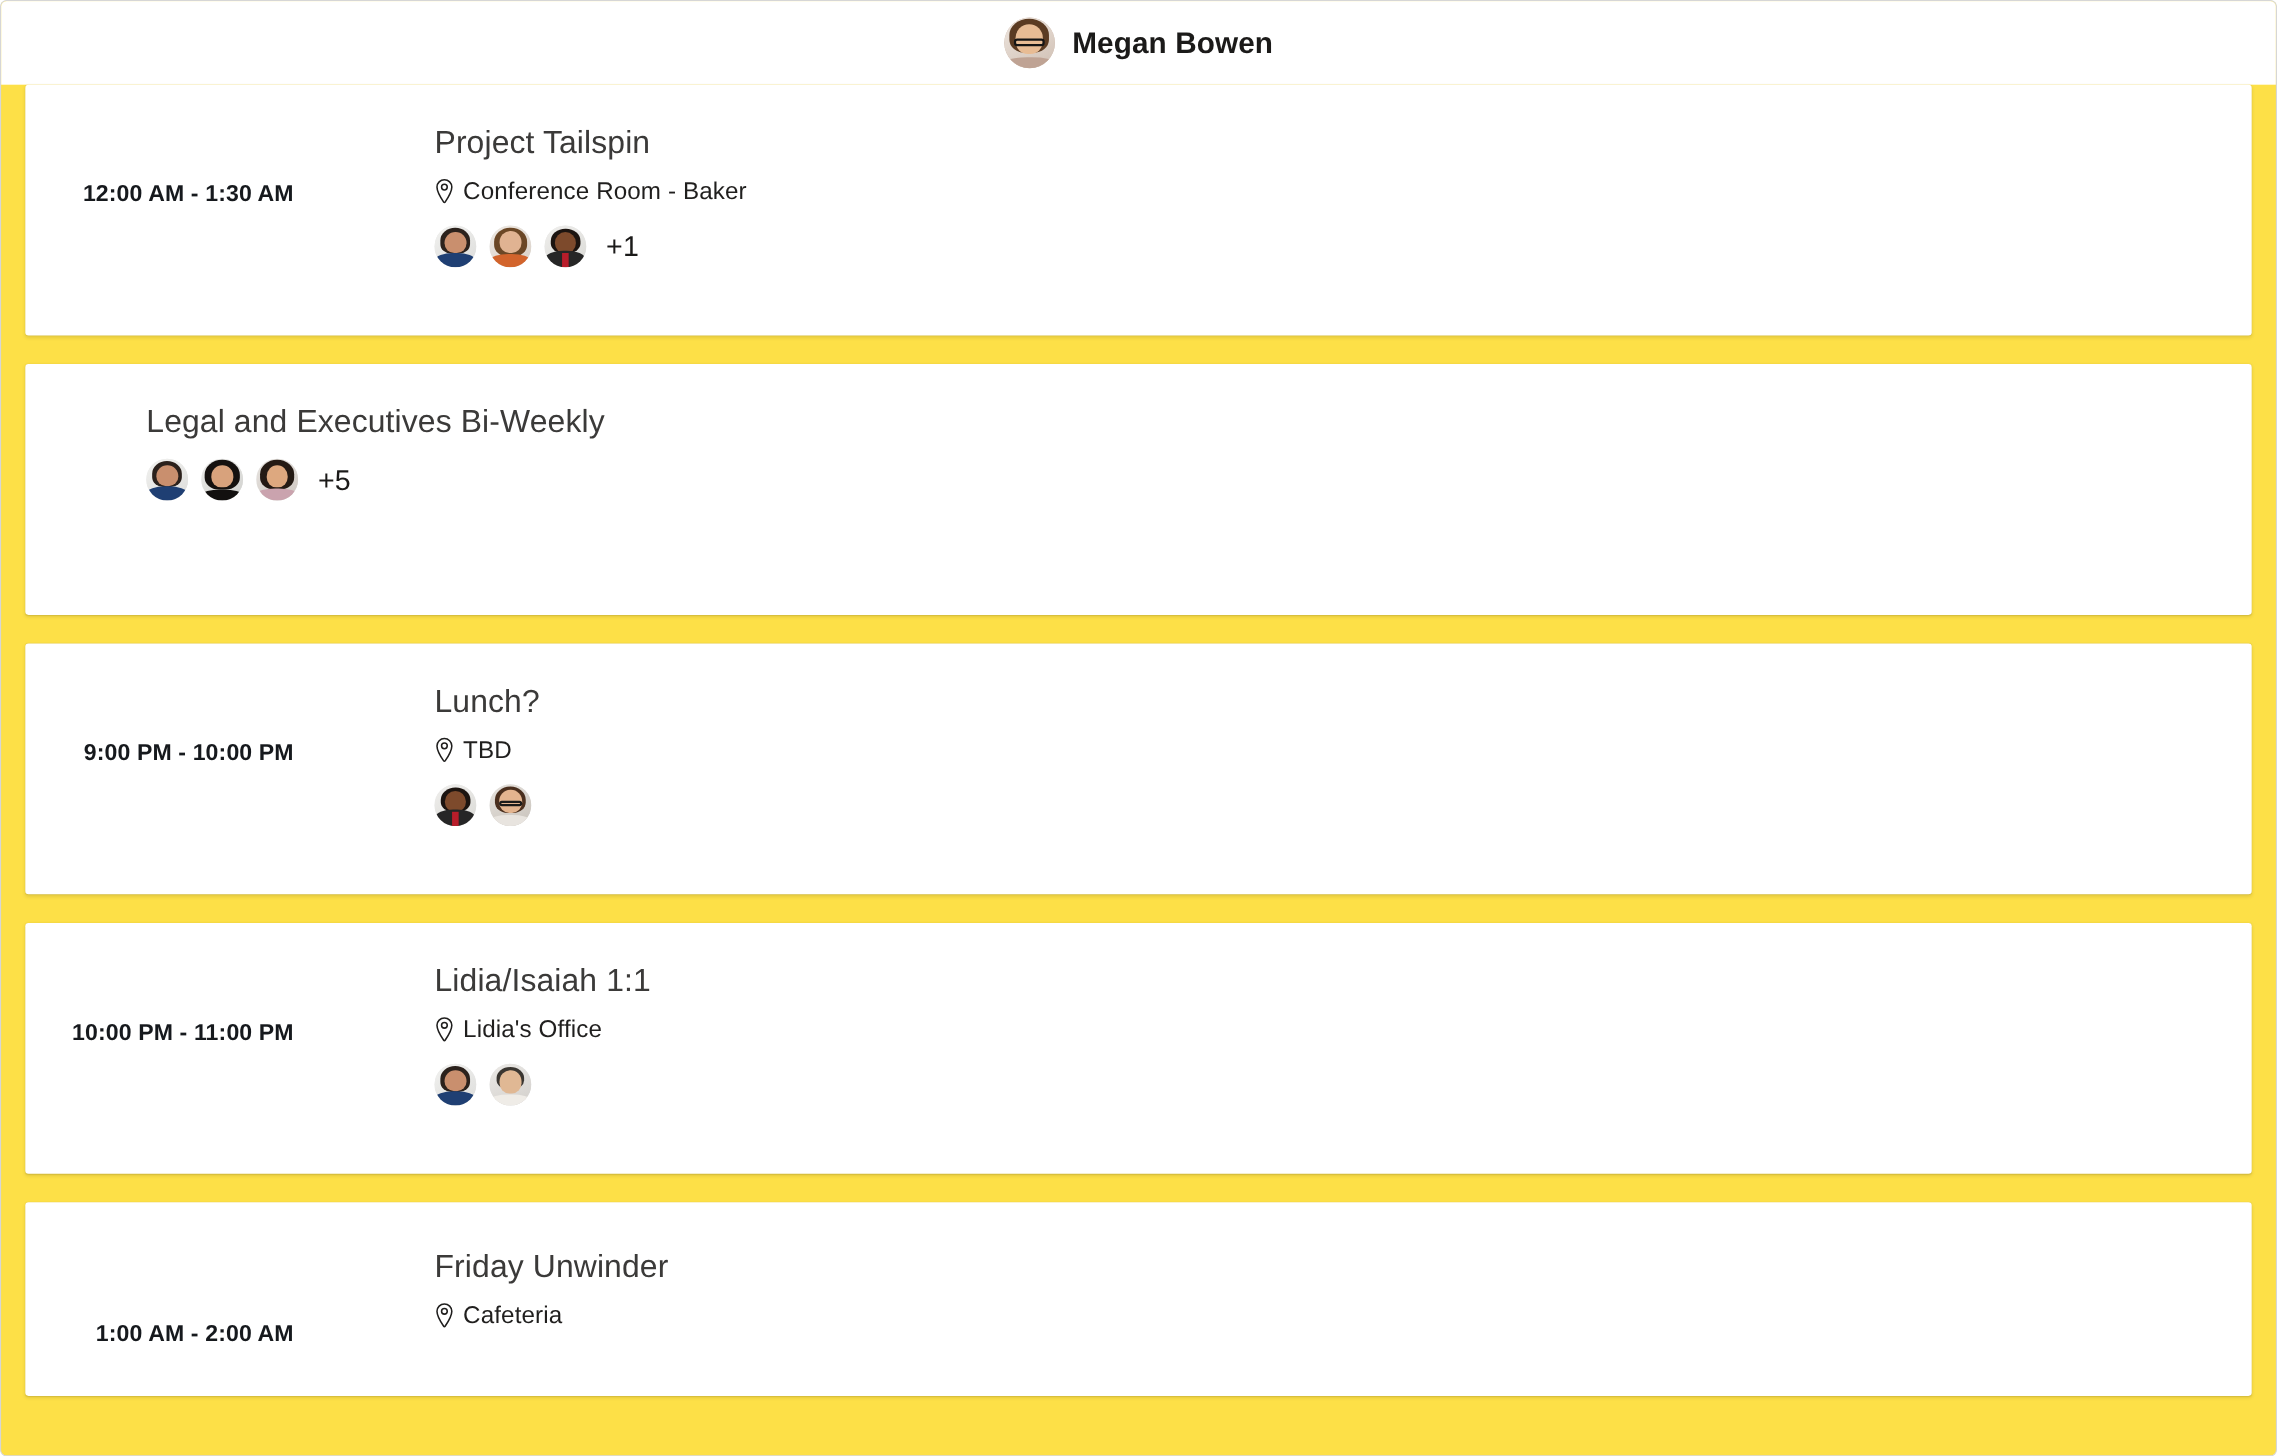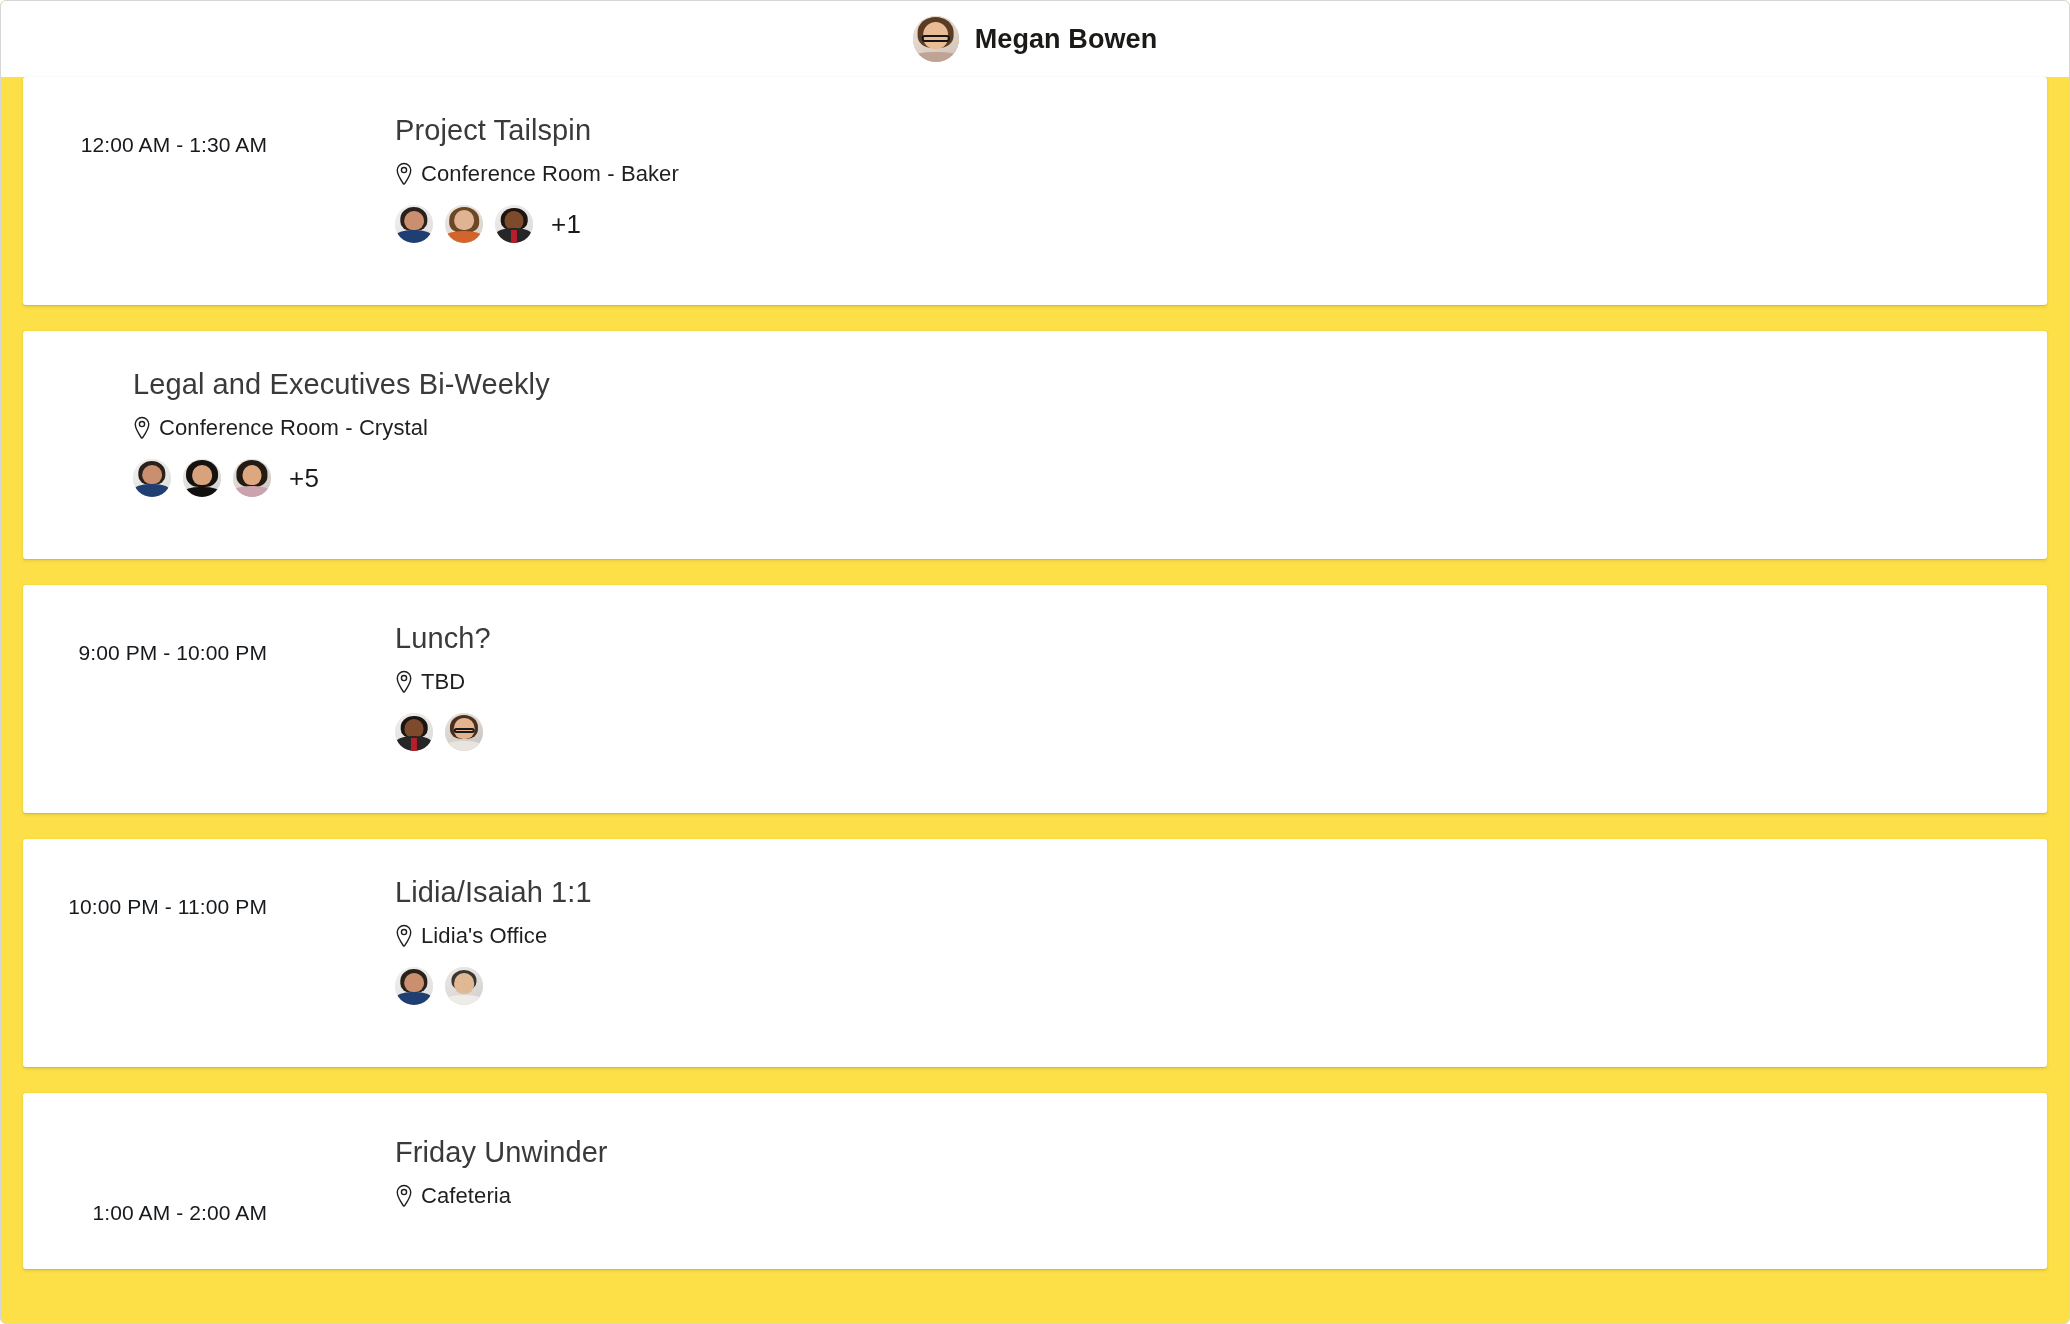--- a/index.html
+++ b/index.html
@@ -77,24 +77,25 @@
   .time-col {
     width: 262px;
     flex: 0 0 262px;
     text-align: right;
     padding-top: 20px;
     padding-right: 18px;
   }
 
   .time-text {
     font-size: 21px;
-    font-weight: 400;
+    font-weight: 700;
     color: #16191d;
     white-space: nowrap;
     letter-spacing: 0.1px;
+    margin-top: 32px;
   }
 
   .detail-col {
     flex: 1 1 auto;
     padding-left: 110px;
   }
 
   .event-title {
     font-size: 29px;
     font-weight: 400;
@@ -295,27 +296,20 @@
               </div>
           </div>
           <span class="overflow-count">+1</span>
         </div>
       </div>
     </div>
 
     <div class="event-card">
       <div class="detail-col">
         <div class="event-title">Legal and Executives Bi-Weekly</div>
-        <div class="location-row">
-          <svg class="pin-icon" viewBox="0 0 16 21">
-            <path d="M8 1.1c-3.3 0-6 2.65-6 5.93 0 4.2 5.2 11.8 5.42 12.12a.7.7 0 0 0 1.16 0C8.8 18.83 14 11.23 14 7.03 14 3.75 11.3 1.1 8 1.1z" fill="none" stroke="#201f1e" stroke-width="1.25"></path>
-            <circle cx="8" cy="7" r="2.3" fill="none" stroke="#201f1e" stroke-width="1.25"></circle>
-          </svg>
-          <span class="location-text">Conference Room - Crystal</span>
-        </div>
         <div class="attendees-row">
           <div class="avatar-sm">
             <div class="face p-a">
                 <div class="bg"></div>
                 <div class="hair"></div>
                 <div class="head"></div>
                 <div class="body"></div>
               </div>
           </div>
           <div class="avatar-sm">

